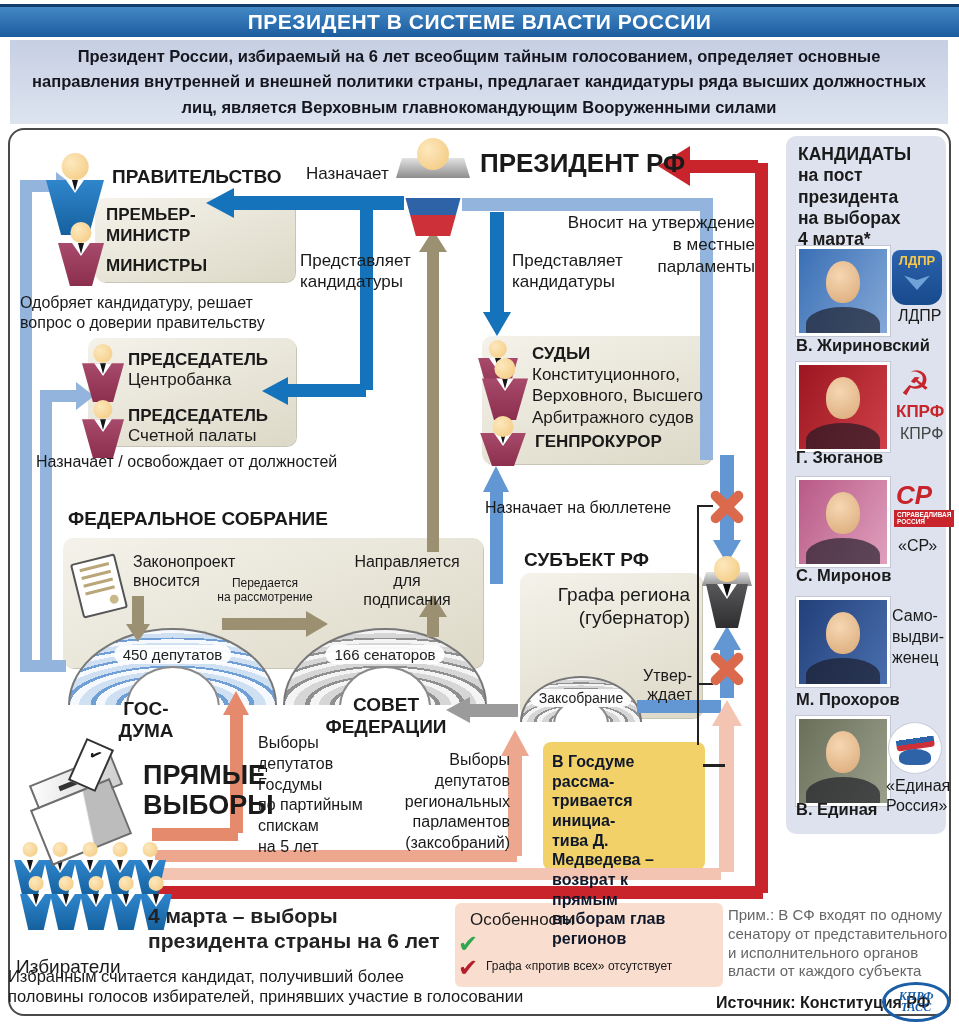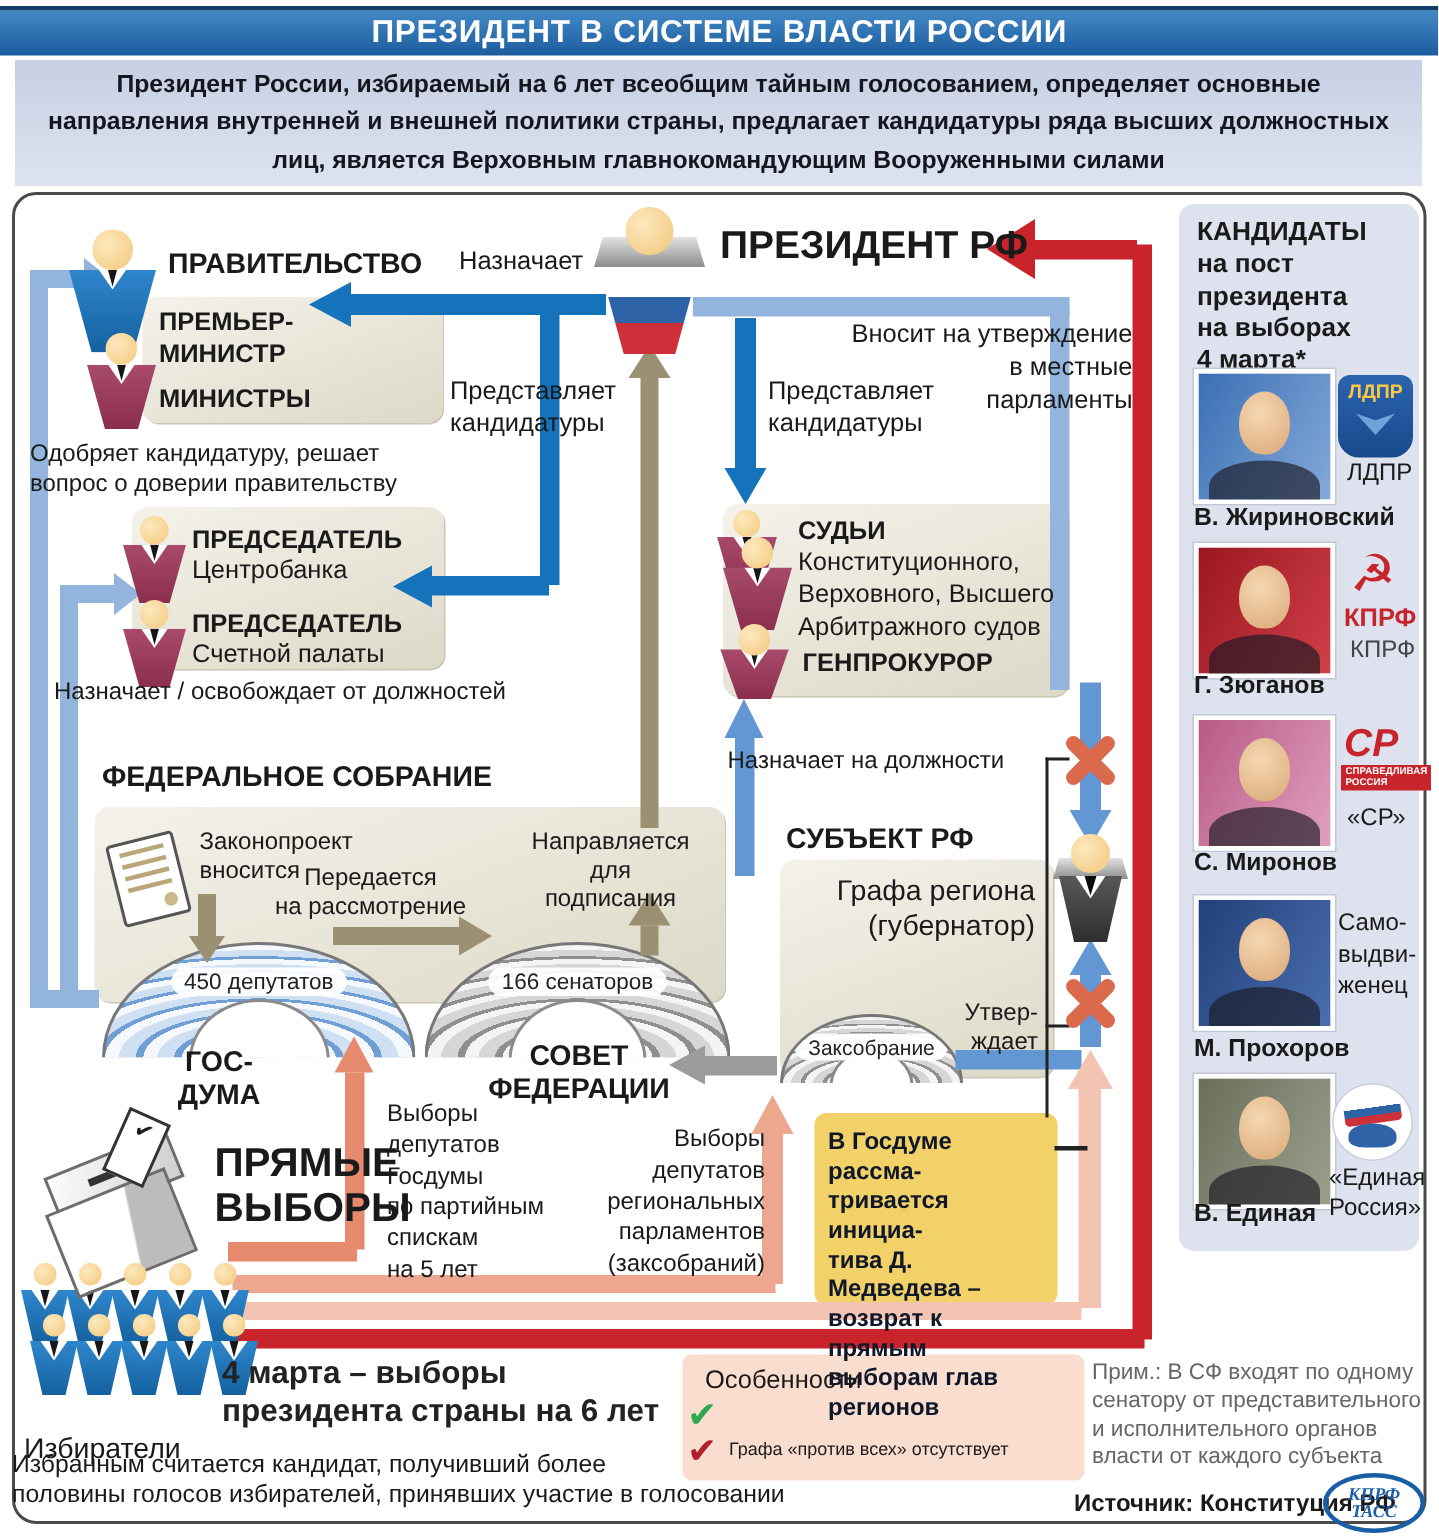--- a/index.html
+++ b/index.html
@@ -314,25 +314,25 @@
   <div class="t b" style="left:128px;top:350px;font-size:17px;">ПРЕДСЕДАТЕЛЬ</div>
   <div class="t" style="left:128px;top:370px;font-size:17px;">Центробанка</div>
   <div class="t b" style="left:128px;top:406px;font-size:17px;">ПРЕДСЕДАТЕЛЬ</div>
   <div class="t" style="left:128px;top:426px;font-size:17px;">Счетной палаты</div>
   <div class="t" style="left:36px;top:452px;font-size:16px;">Назначает / освобождает от должностей</div>
   <div class="t b" style="left:532px;top:344px;font-size:17px;">СУДЬИ</div>
   <div class="t" style="left:532px;top:364px;font-size:17px;line-height:1.25;">Конституционного,
 Верховного, Высшего
 Арбитражного судов</div>
   <div class="t b" style="left:535px;top:432px;font-size:17px;">ГЕНПРОКУРОР</div>
-  <div class="t" style="left:485px;top:498px;font-size:16px;">Назначает на должности</div>
+  <div class="t" style="left:485px;top:498px;font-size:16px;">Назначает на бюллетене</div>
   <div class="t b" style="left:68px;top:508px;font-size:19px;">ФЕДЕРАЛЬНОЕ СОБРАНИЕ</div>
   <div class="t" style="left:133px;top:552px;font-size:16px;line-height:1.2;">Законопроект
 вносится</div>
-  <div class="t ctr" style="left:180px;top:576px;width:134px;font-size:16px;line-height:1.2;">Передается
+  <div class="t ctr" style="left:198px;top:576px;width:134px;font-size:12px;line-height:1.2;">Передается
 на рассмотрение</div>
   <div class="t ctr" style="left:350px;top:552px;width:114px;font-size:16px;line-height:1.2;">Направляется
 для подписания</div>
   <div class="t b ctr" style="left:98px;top:698px;width:96px;font-size:19px;line-height:1.15;">ГОС-
 ДУМА</div>
   <div class="t b ctr" style="left:322px;top:694px;width:128px;font-size:19px;line-height:1.15;">СОВЕТ
 ФЕДЕРАЦИИ</div>
   <div class="t b" style="left:524px;top:549px;font-size:19px;">СУБЪЕКТ РФ</div>
   <div class="t rgt" style="left:554px;top:583px;width:136px;font-size:19px;line-height:1.22;">Графа региона
 (губернатор)</div>

